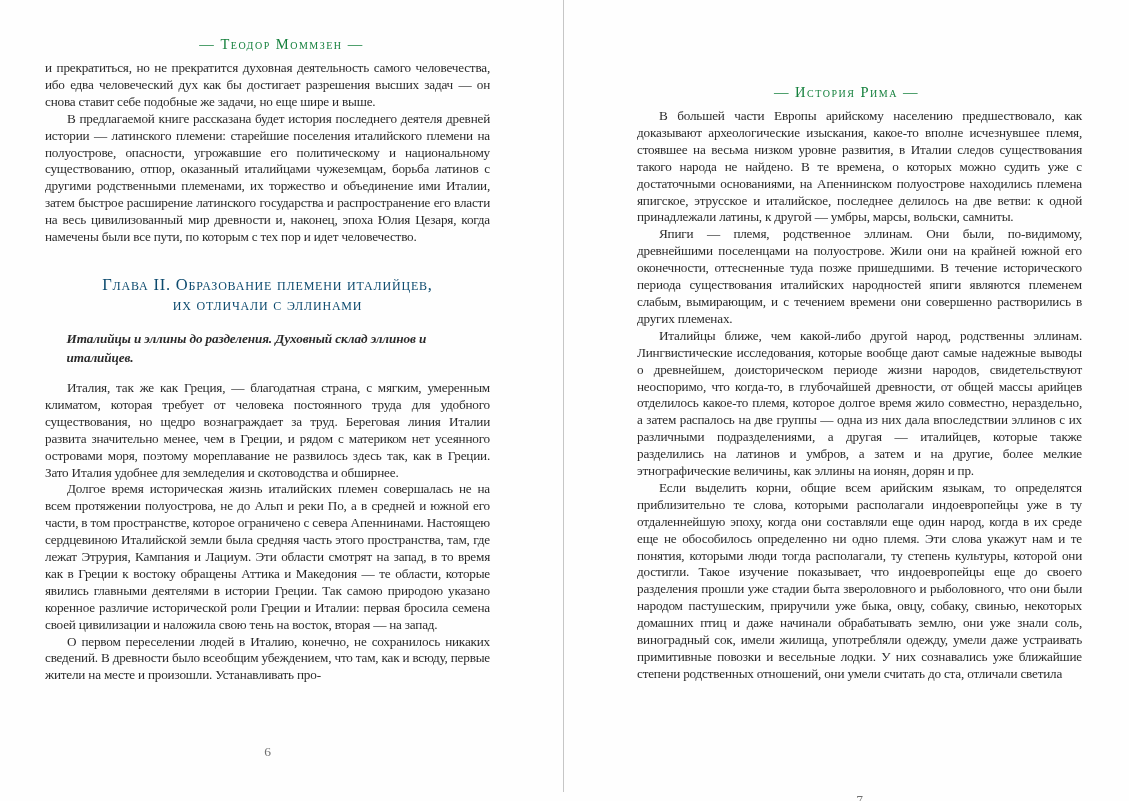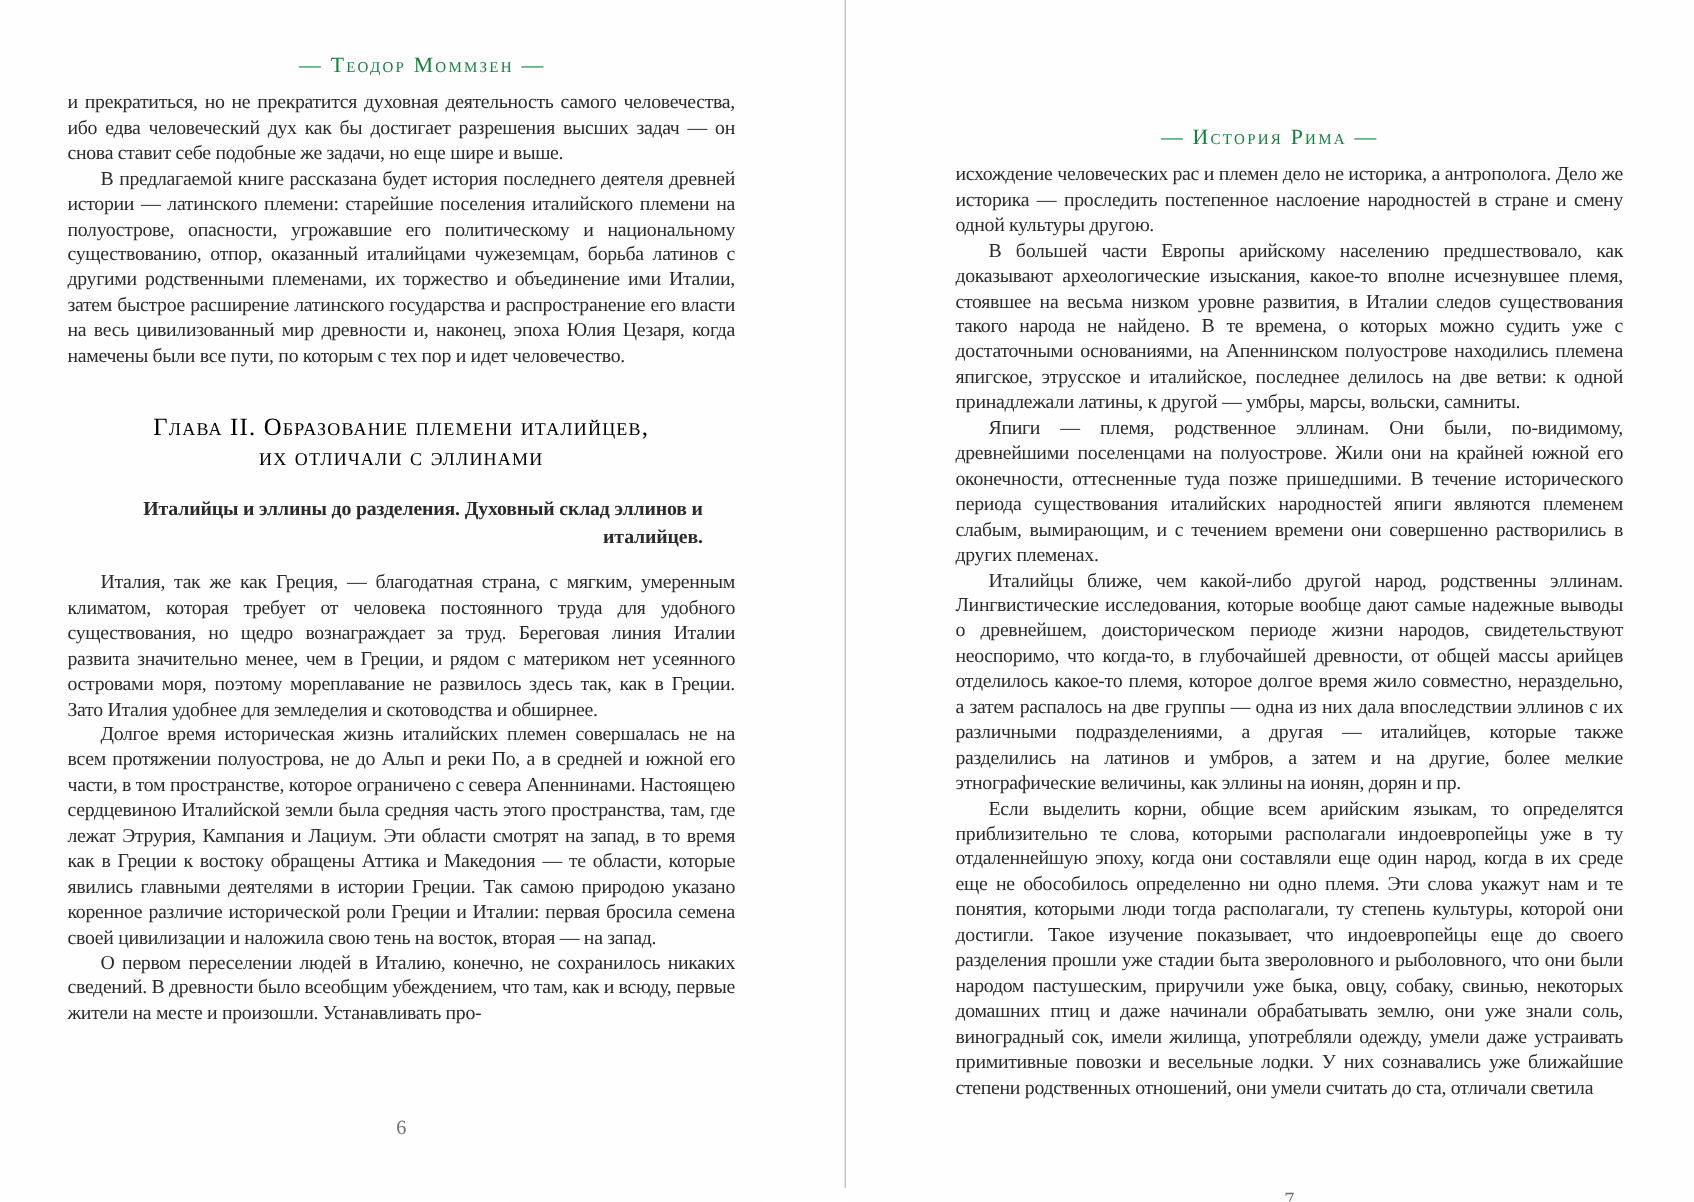--- a/index.html
+++ b/index.html
@@ -63,32 +63,33 @@
   .para { margin: 0; }
   .para.indent { text-indent: 22px; }
   .chapter-heading {
     margin: 29px 0 14px 0;
     text-align: center;
     font-variant: small-caps;
     font-weight: normal;
     letter-spacing: 0.8px;
     font-size: 16.5px;
     line-height: 20px;
-    color: #000000;
+    color: #0c4a6e;
     text-indent: 0;
   }
   .chapter-subtitle {
     margin: 0 auto 13px auto;
     max-width: 402px;
-    text-align: right;
+    text-align: left;
     font-weight: bold;
     font-size: 13.2px;
     line-height: 19px;
     letter-spacing: -0.1px;
     text-indent: 0;
+    font-style: italic;
   }
   .page-number {
     position: absolute;
     top: 744px;
     width: 445px;
     text-align: center;
     font-size: 13.5px;
     color: #6f6f6f;
   }
   .page-left  .page-number { left: 45px; }
@@ -120,21 +121,20 @@
 
     <div class="page-number">6</div>
   </section>
 
   <div class="divider"></div>
 
   <section class="page page-right">
     <div class="running-head">— История Рима —</div>
 
     <div class="page-body">
-      <p class="para noindent">исхождение человеческих рас и племен дело не историка, а антрополога. Дело же историка — проследить постепенное наслоение народностей в стране и смену одной культуры другою.</p>
       <p class="para indent">В большей части Европы арийскому населению предшествовало, как доказывают археологические изыскания, какое-то вполне исчезнувшее племя, стоявшее на весьма низком уровне развития, в Италии следов существования такого народа не найдено. В те времена, о которых можно судить уже с достаточными основаниями, на Апеннинском полуострове находились племена япигское, этрусское и италийское, последнее делилось на две ветви: к одной принадлежали латины, к другой — умбры, марсы, вольски, самниты.</p>
       <p class="para indent">Япиги — племя, родственное эллинам. Они были, по-видимому, древнейшими поселенцами на полуострове. Жили они на крайней южной его оконечности, оттесненные туда позже пришедшими. В течение исторического периода существования италийских народностей япиги являются племенем слабым, вымирающим, и с течением времени они совершенно растворились в других племенах.</p>
       <p class="para indent">Италийцы ближе, чем какой-либо другой народ, родственны эллинам. Лингвистические исследования, которые вообще дают самые надежные выводы о древнейшем, доисторическом периоде жизни народов, свидетельствуют неоспоримо, что когда-то, в глубочайшей древности, от общей массы арийцев отделилось какое-то племя, которое долгое время жило совместно, нераздельно, а затем распалось на две группы — одна из них дала впоследствии эллинов с их различными подразделениями, а другая — италийцев, которые также разделились на латинов и умбров, а затем и на другие, более мелкие этнографические величины, как эллины на ионян, дорян и пр.</p>
       <p class="para indent">Если выделить корни, общие всем арийским языкам, то определятся приблизительно те слова, которыми располагали индоевропейцы уже в ту отдаленнейшую эпоху, когда они составляли еще один народ, когда в их среде еще не обособилось определенно ни одно племя. Эти слова укажут нам и те понятия, которыми люди тогда располагали, ту степень культуры, которой они достигли. Такое изучение показывает, что индоевропейцы еще до своего разделения прошли уже стадии быта звероловного и рыболовного, что они были народом пастушеским, приручили уже быка, овцу, собаку, свинью, некоторых домашних птиц и даже начинали обрабатывать землю, они уже знали соль, виноградный сок, имели жилища, употребляли одежду, умели даже устраивать примитивные повозки и весельные лодки. У них сознавались уже ближайшие степени родственных отношений, они умели считать до ста, отличали светила</p>
     </div>
 
     <div class="page-number">7</div>
   </section>
 
 </div>

